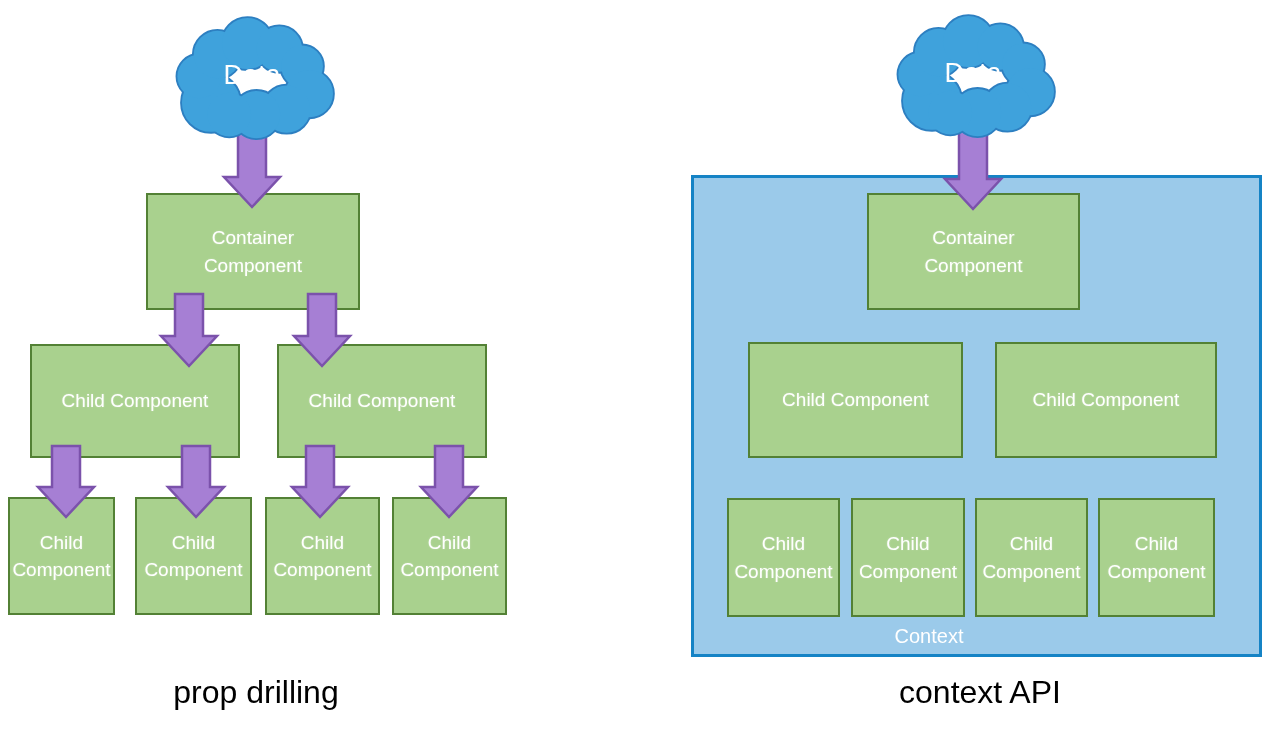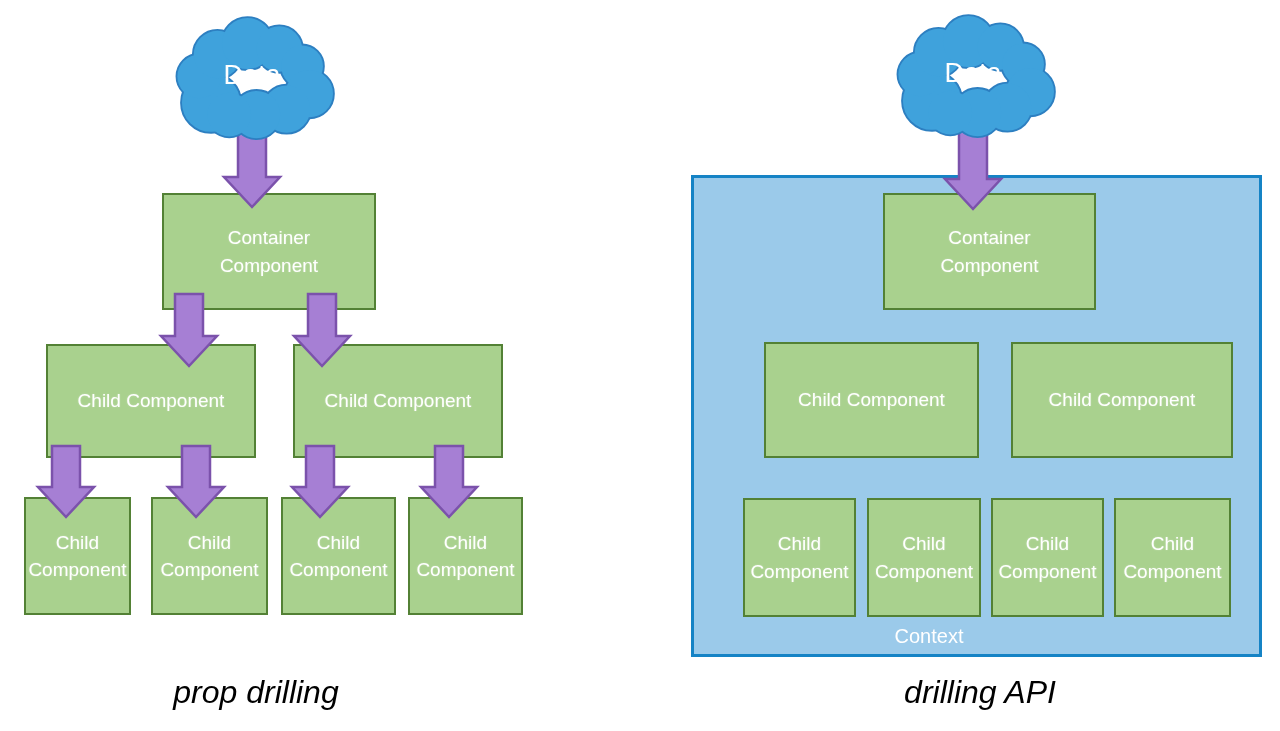--- a/index.html
+++ b/index.html
@@ -21,21 +21,20 @@
   .box {
     position: absolute;
     box-sizing: border-box;
     background: var(--box-fill);
     border: 2px solid var(--box-stroke);
     display: flex;
     align-items: center;
     justify-content: center;
     text-align: center;
     z-index: 2;
-    margin-left: 16px;
   }
   .box-label {
     color: var(--label-color);
     font-size: 19px;
     line-height: 1.43;
     white-space: pre-line;
     text-shadow: 0 0 2px rgba(255,255,255,0.35);
   }
 
   
@@ -99,21 +98,20 @@
     font-weight: normal;
   }
 
   
   .caption {
     position: absolute;
     width: 320px;
     text-align: center;
     color: var(--caption-color);
     font-size: 32px;
-    font-style: italic;
     z-index: 2;
   }
 </style>
 </head>
 <body>
 
 <div class="stage">
 
   
   <svg width="0" height="0" style="position:absolute" aria-hidden="true">
@@ -243,16 +241,16 @@
     
     <div class="cloud" style="left:882px; top:10px; width:182px; height:136px">
       <svg class="cloud-svg" viewBox="0 0 200 140">
         <use href="#cloud-blobs" class="cloud-outline"></use>
         <use href="#cloud-blobs" class="cloud-body"></use>
       </svg>
       <div class="cloud-label">Data</div>
     </div>
 
     
-    <div class="caption" style="left:820px; top:674px">drilling API</div>
+    <div class="caption" style="left:820px; top:674px">context API</div>
   </div>
 
 </div>
 
 </body></html>

